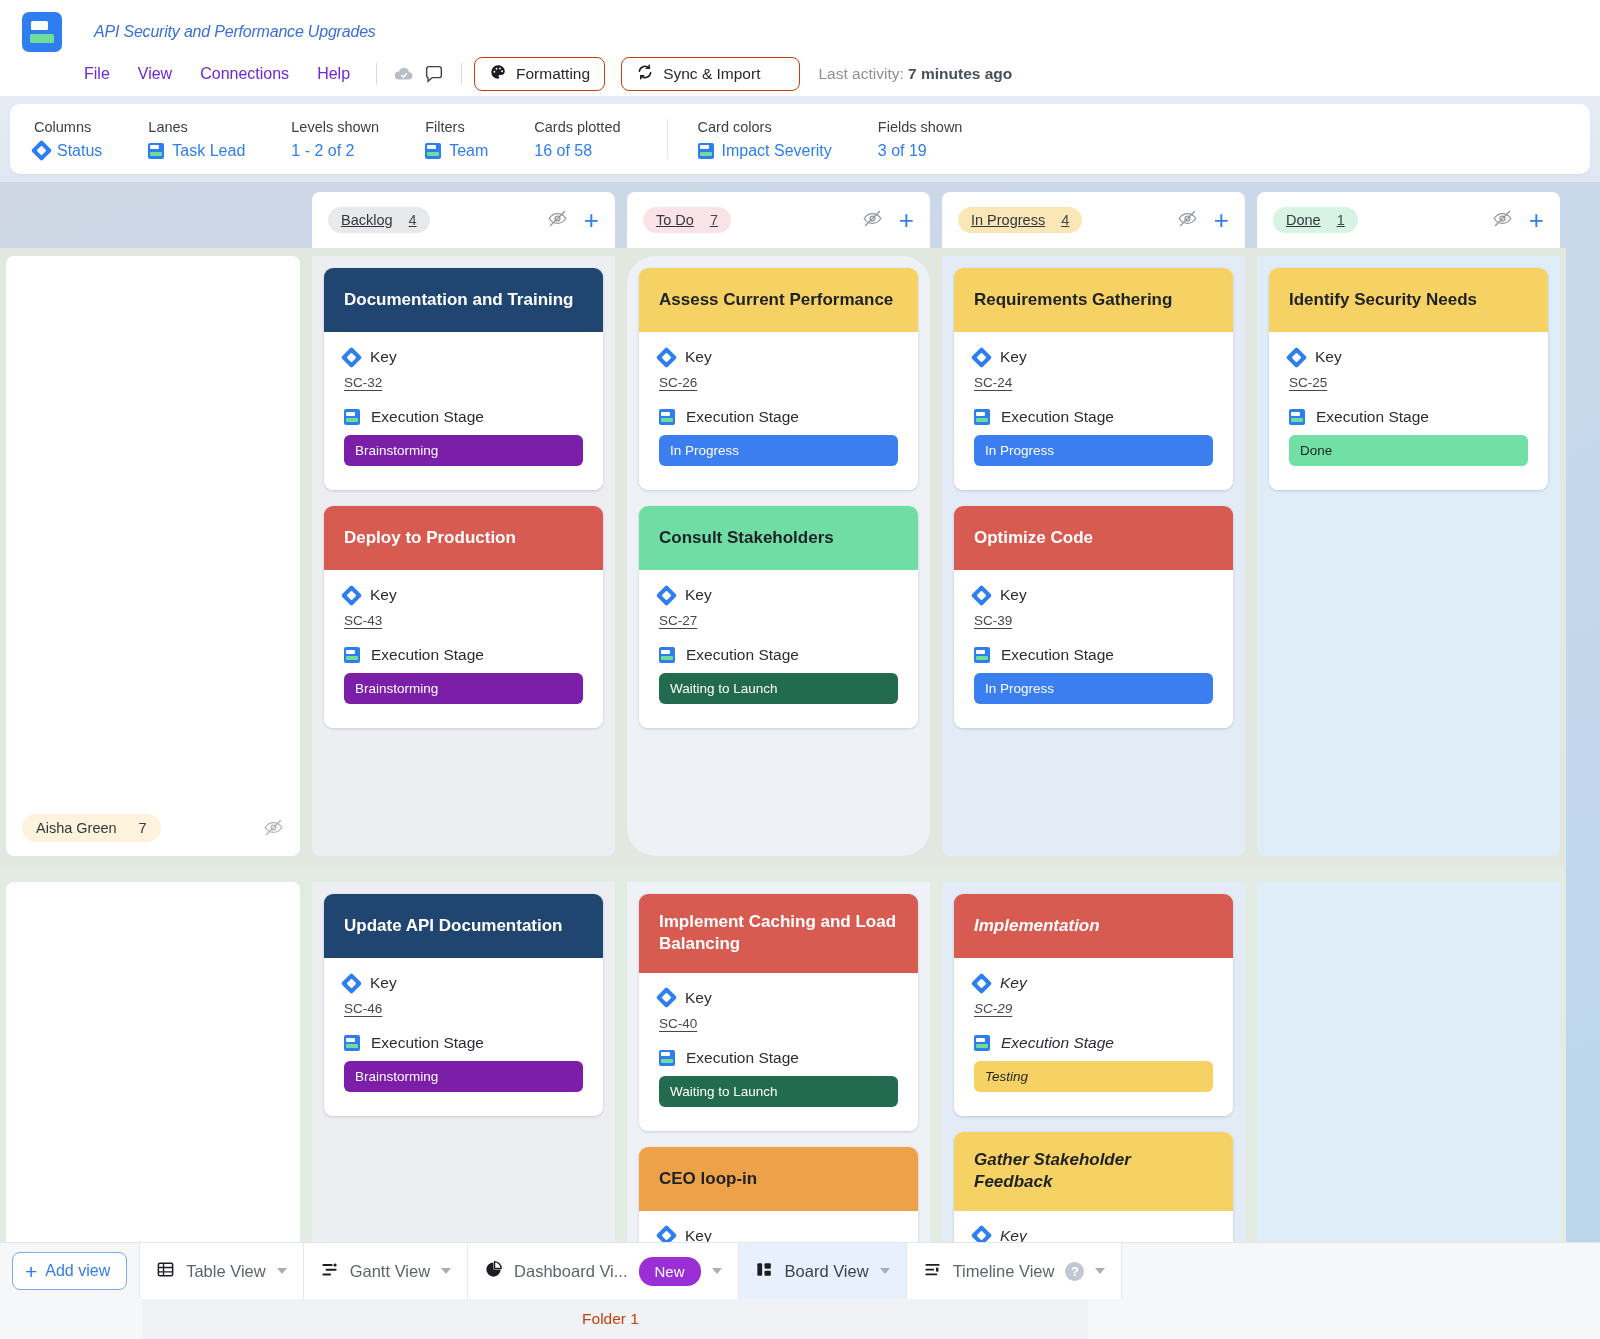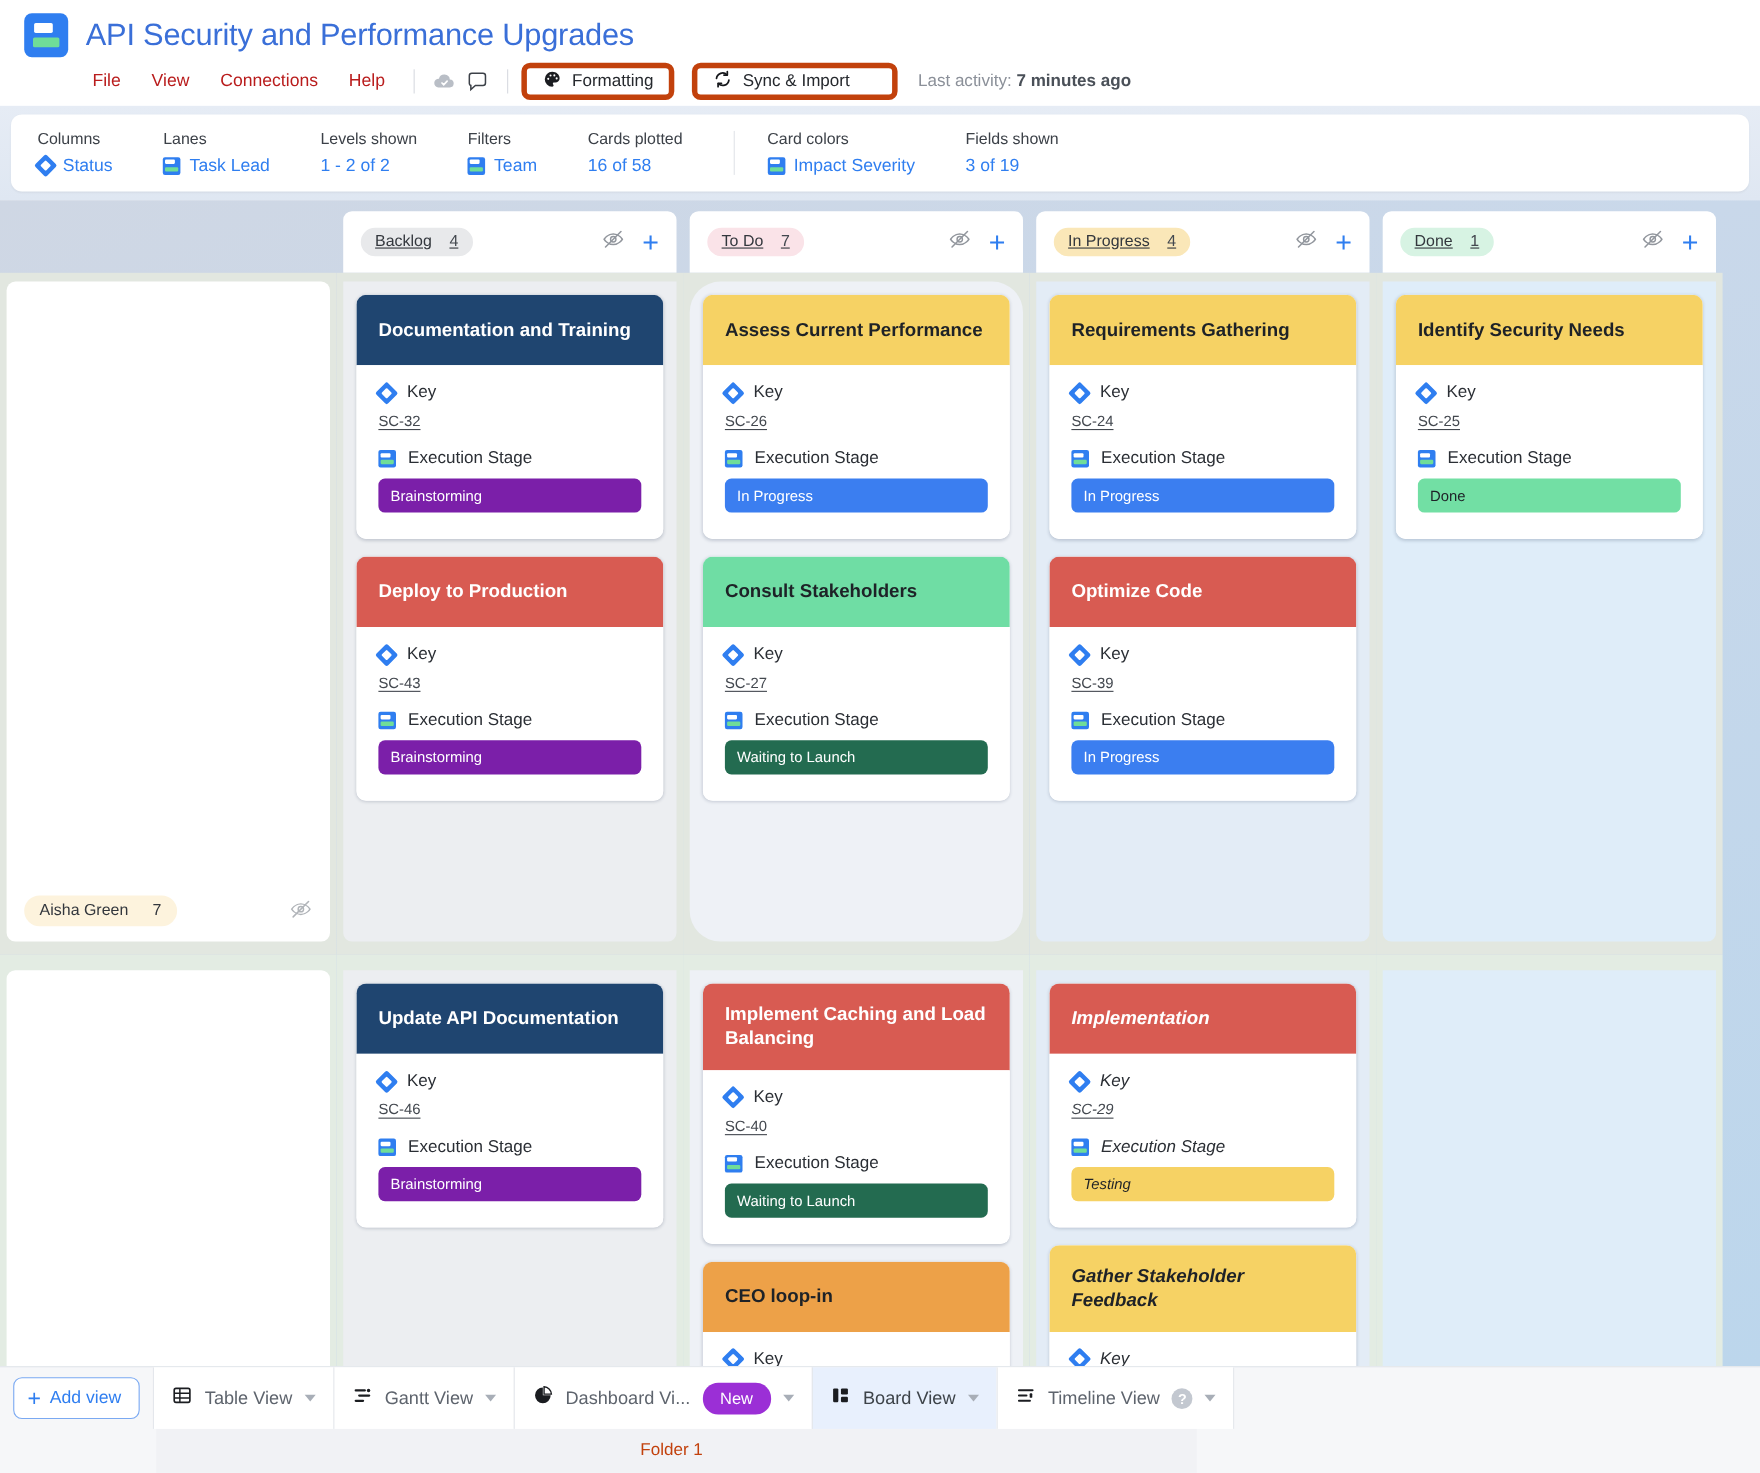--- a/index.html
+++ b/index.html
@@ -13,29 +13,29 @@
   
   .topbar { height: 96px; background: #ffffff; position: relative; }
   .title-row { display: flex; align-items: center; padding: 12px 0 0 22px; height: 52px; }
   .app-logo {
     width: 40px; height: 40px; border-radius: 7px; background: #2f7ef0;
     display: flex; flex-direction: column; align-items: center; justify-content: center; gap: 4px;
     flex: 0 0 auto;
   }
   .app-logo .bar-top { width: 17px; height: 9px; background: #ffffff; border-radius: 1.5px; margin-right: 6px; }
   .app-logo .bar-bot { width: 24px; height: 9px; background: #6fdd98; border-radius: 1.5px; }
-  .doc-title { margin-left: 16px; font-size: 28px; color: #3a6fd8; letter-spacing: -0.2px; }
+  .doc-title { margin-left: 32px; font-size: 16px; color: #3a6fd8; letter-spacing: -0.2px; font-style: italic; }
 
   .menu-row { display: flex; align-items: center; padding-left: 70px; height: 44px; gap: 0; }
-  .menu-item { font-size: 16px; color: #b91c1c; padding: 4px 14px; cursor: pointer; text-align: right; }
+  .menu-item { font-size: 16px; color: #6d28d9; padding: 4px 14px; cursor: pointer; text-align: right; }
   .menu-sep { width: 1px; height: 22px; background: #d7dae0; margin: 0 12px; }
   .icon-btn { width: 30px; height: 30px; display: flex; align-items: center; justify-content: center; cursor: pointer; }
   .pill-btn {
     display: flex; align-items: center; gap: 9px;
-    border: 5px solid #c2410c; border-radius: 8px; background: #fff;
+    border: 1px solid #c2410c; border-radius: 8px; background: #fff;
     height: 34px; padding: 0 14px; font-size: 15.5px; color: #25282d; cursor: pointer;
   }
   .pill-btn.m-left { margin-left: 16px; }
   .caret { width: 0; height: 0; border-left: 5px solid transparent; border-right: 5px solid transparent; border-top: 6px solid #7c8characters; }
   .caret { border-top-color: #8a9099; margin-left: 6px; }
   .last-activity { margin-left: 18px; font-size: 15.5px; color: #8b9099; }
   .last-activity b { color: #4a5058; font-weight: bold; }
 
   
   .filterbar-wrap {

